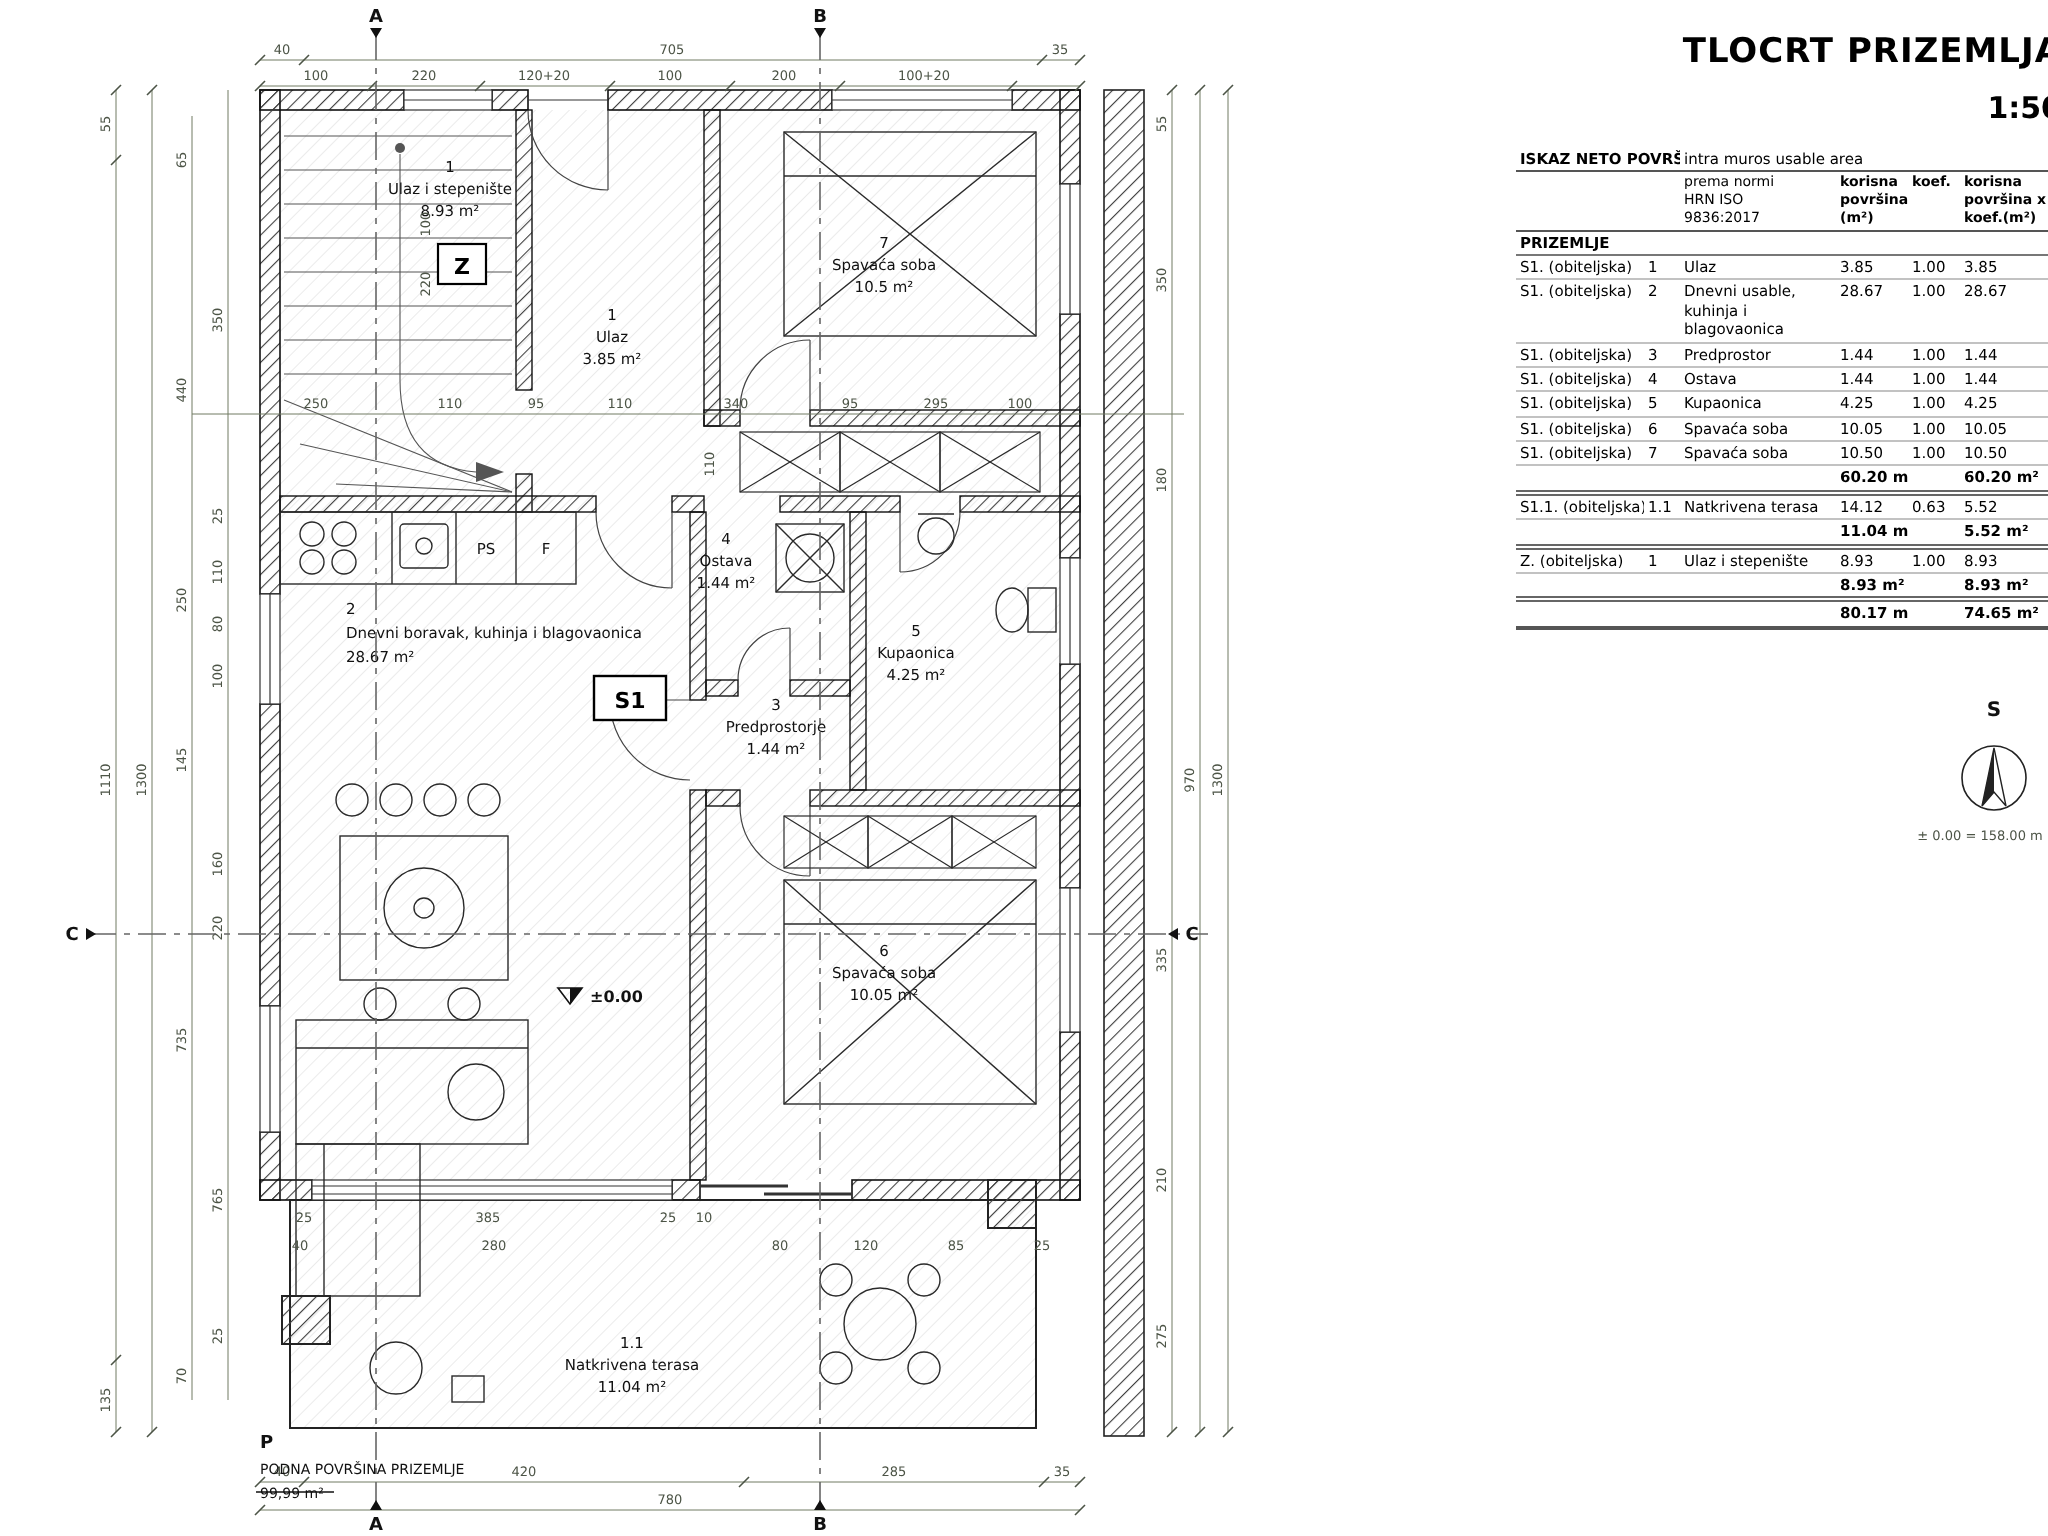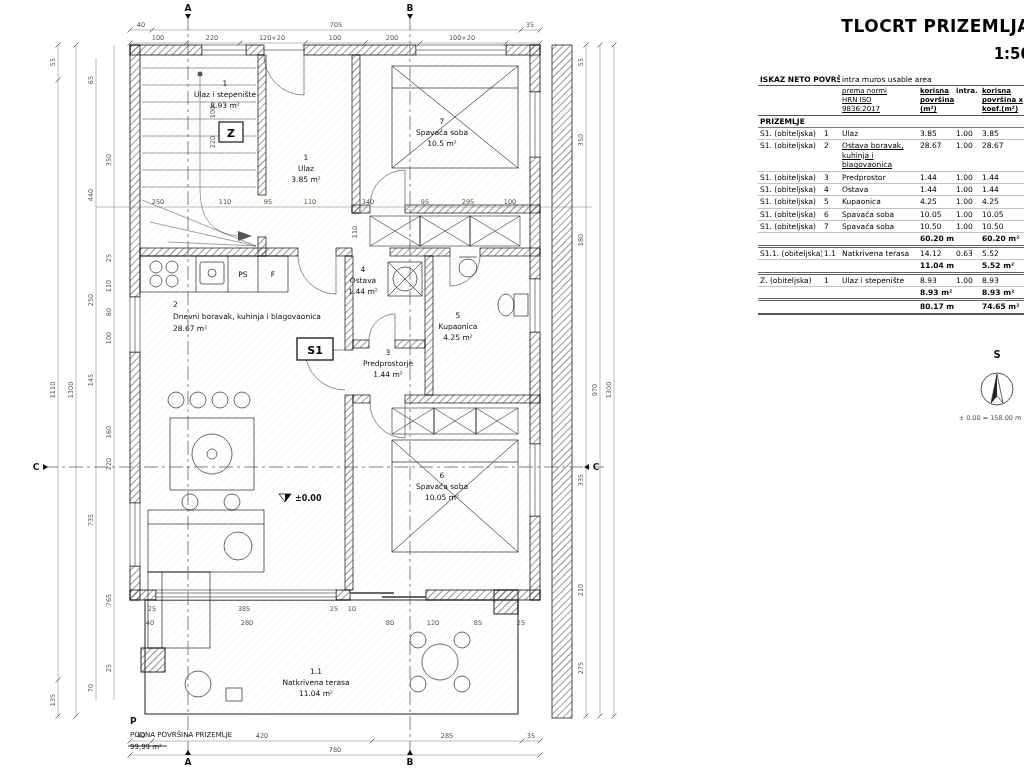--- a/index.html
+++ b/index.html
@@ -20,21 +20,21 @@
 
   
   .titleblock{position:absolute;top:16px;right:-7px;text-align:right;}
   .title{font-size:17px;font-weight:bold;white-space:nowrap;letter-spacing:.5px;}
   .scale{font-size:15px;font-weight:bold;margin-top:9px;}
 
   
   table.areatable{position:absolute;left:758px;top:74px;width:286px;table-layout:fixed;
                   border-collapse:collapse;font-size:7.5px;line-height:1.25;}
   table.areatable td{padding:1px 2px;vertical-align:top;border-bottom:1px solid #c2c2c2;overflow:hidden;}
-  .pre{white-space:pre-line;text-decoration:underline;}
+  .pre{white-space:pre-line;}
   .b{font-weight:bold;}
   .nw{white-space:nowrap;}
   tr.tt td{border-bottom:1px solid #555;}
   tr.sub td{border-bottom:1px solid #555;font-size:7px;}
   tr.sec td{border-bottom:1px solid #777;}
   tr.st td{border-bottom:3px double #666;}
   tr.tot td{font-weight:bold;border-bottom:2px solid #555;}
 </style>
 </head>
 <body>
@@ -479,41 +479,41 @@
     <td colspan="4" class="nw">intra muros usable area</td>
   </tr>
   <tr class="sub">
     <td colspan="2"></td>
     <td class="pre">prema normi
 HRN ISO
 9836:2017</td>
     <td class="pre b">korisna
 površina
 (m²)</td>
-    <td class="b">intra.</td>
+    <td class="b">koef.</td>
     <td class="pre b">korisna
 površina x
 koef.(m²)</td>
   </tr>
   <tr class="sec">
     <td colspan="6" class="b">PRIZEMLJE</td>
   </tr>
 
   <tr>
     <td>S1. (obiteljska)</td>
     <td>1</td>
     <td>Ulaz</td>
     <td>3.85</td>
     <td>1.00</td>
     <td>3.85</td>
   </tr>
   <tr>
     <td>S1. (obiteljska)</td>
     <td>2</td>
-    <td class="pre">Ostava boravak,
+    <td class="pre">Dnevni usable,
 kuhinja i
 blagovaonica</td>
     <td>28.67</td>
     <td>1.00</td>
     <td>28.67</td>
   </tr>
   <tr>
     <td>S1. (obiteljska)</td>
     <td>3</td>
     <td>Predprostor</td>

